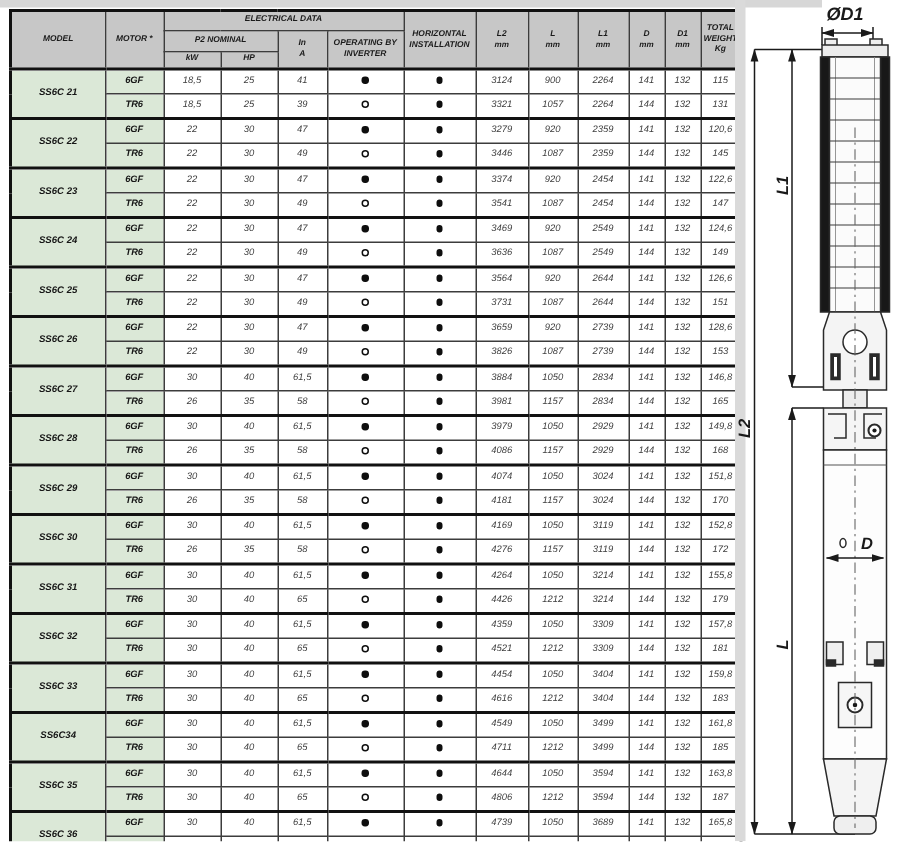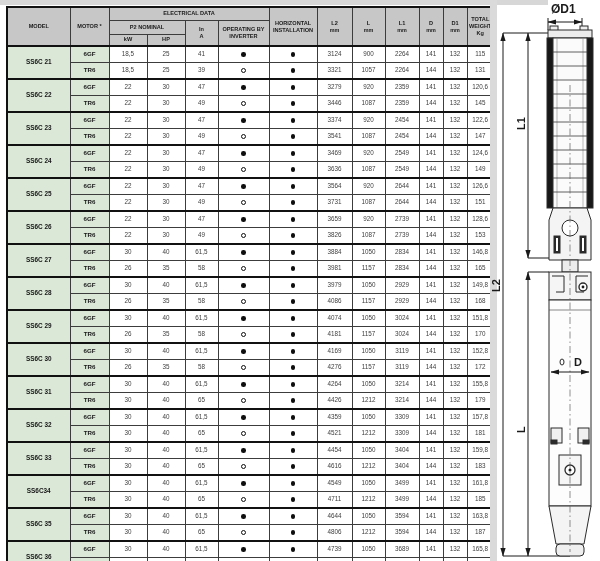--- a/index.html
+++ b/index.html
@@ -1,17 +1,17 @@
 <!DOCTYPE html>
 <html><head>
 <meta charset="utf-8">
 <style>
   html,body{margin:0;padding:0;background:#fff;}
   .page{position:relative;width:600px;height:561px;background:#ffffff;
-        font-family:"Liberation Sans",sans-serif;overflow:hidden;}
+        font-family:"Liberation Sans",sans-serif;overflow:hidden;font-style:italic;}
   .topstrip{position:absolute;left:0;top:0;width:548px;height:5px;background:#d7d7d7;}
 
   table.spec{position:absolute;left:6px;top:6px;border-collapse:collapse;table-layout:fixed;
              border:2px solid #111;}
   .spec th,.spec td{border:1px solid #3c3c3c;padding:0;text-align:center;vertical-align:middle;
              overflow:hidden;white-space:normal;}
   .spec thead th{background:#c7c7c7;font-size:5.6px;font-weight:bold;color:#1b1b1b;line-height:1.2;}
   .spec thead tr.h1{height:13px}
   .spec thead tr.h2{height:14px}
   .spec thead tr.h3{height:12px}

